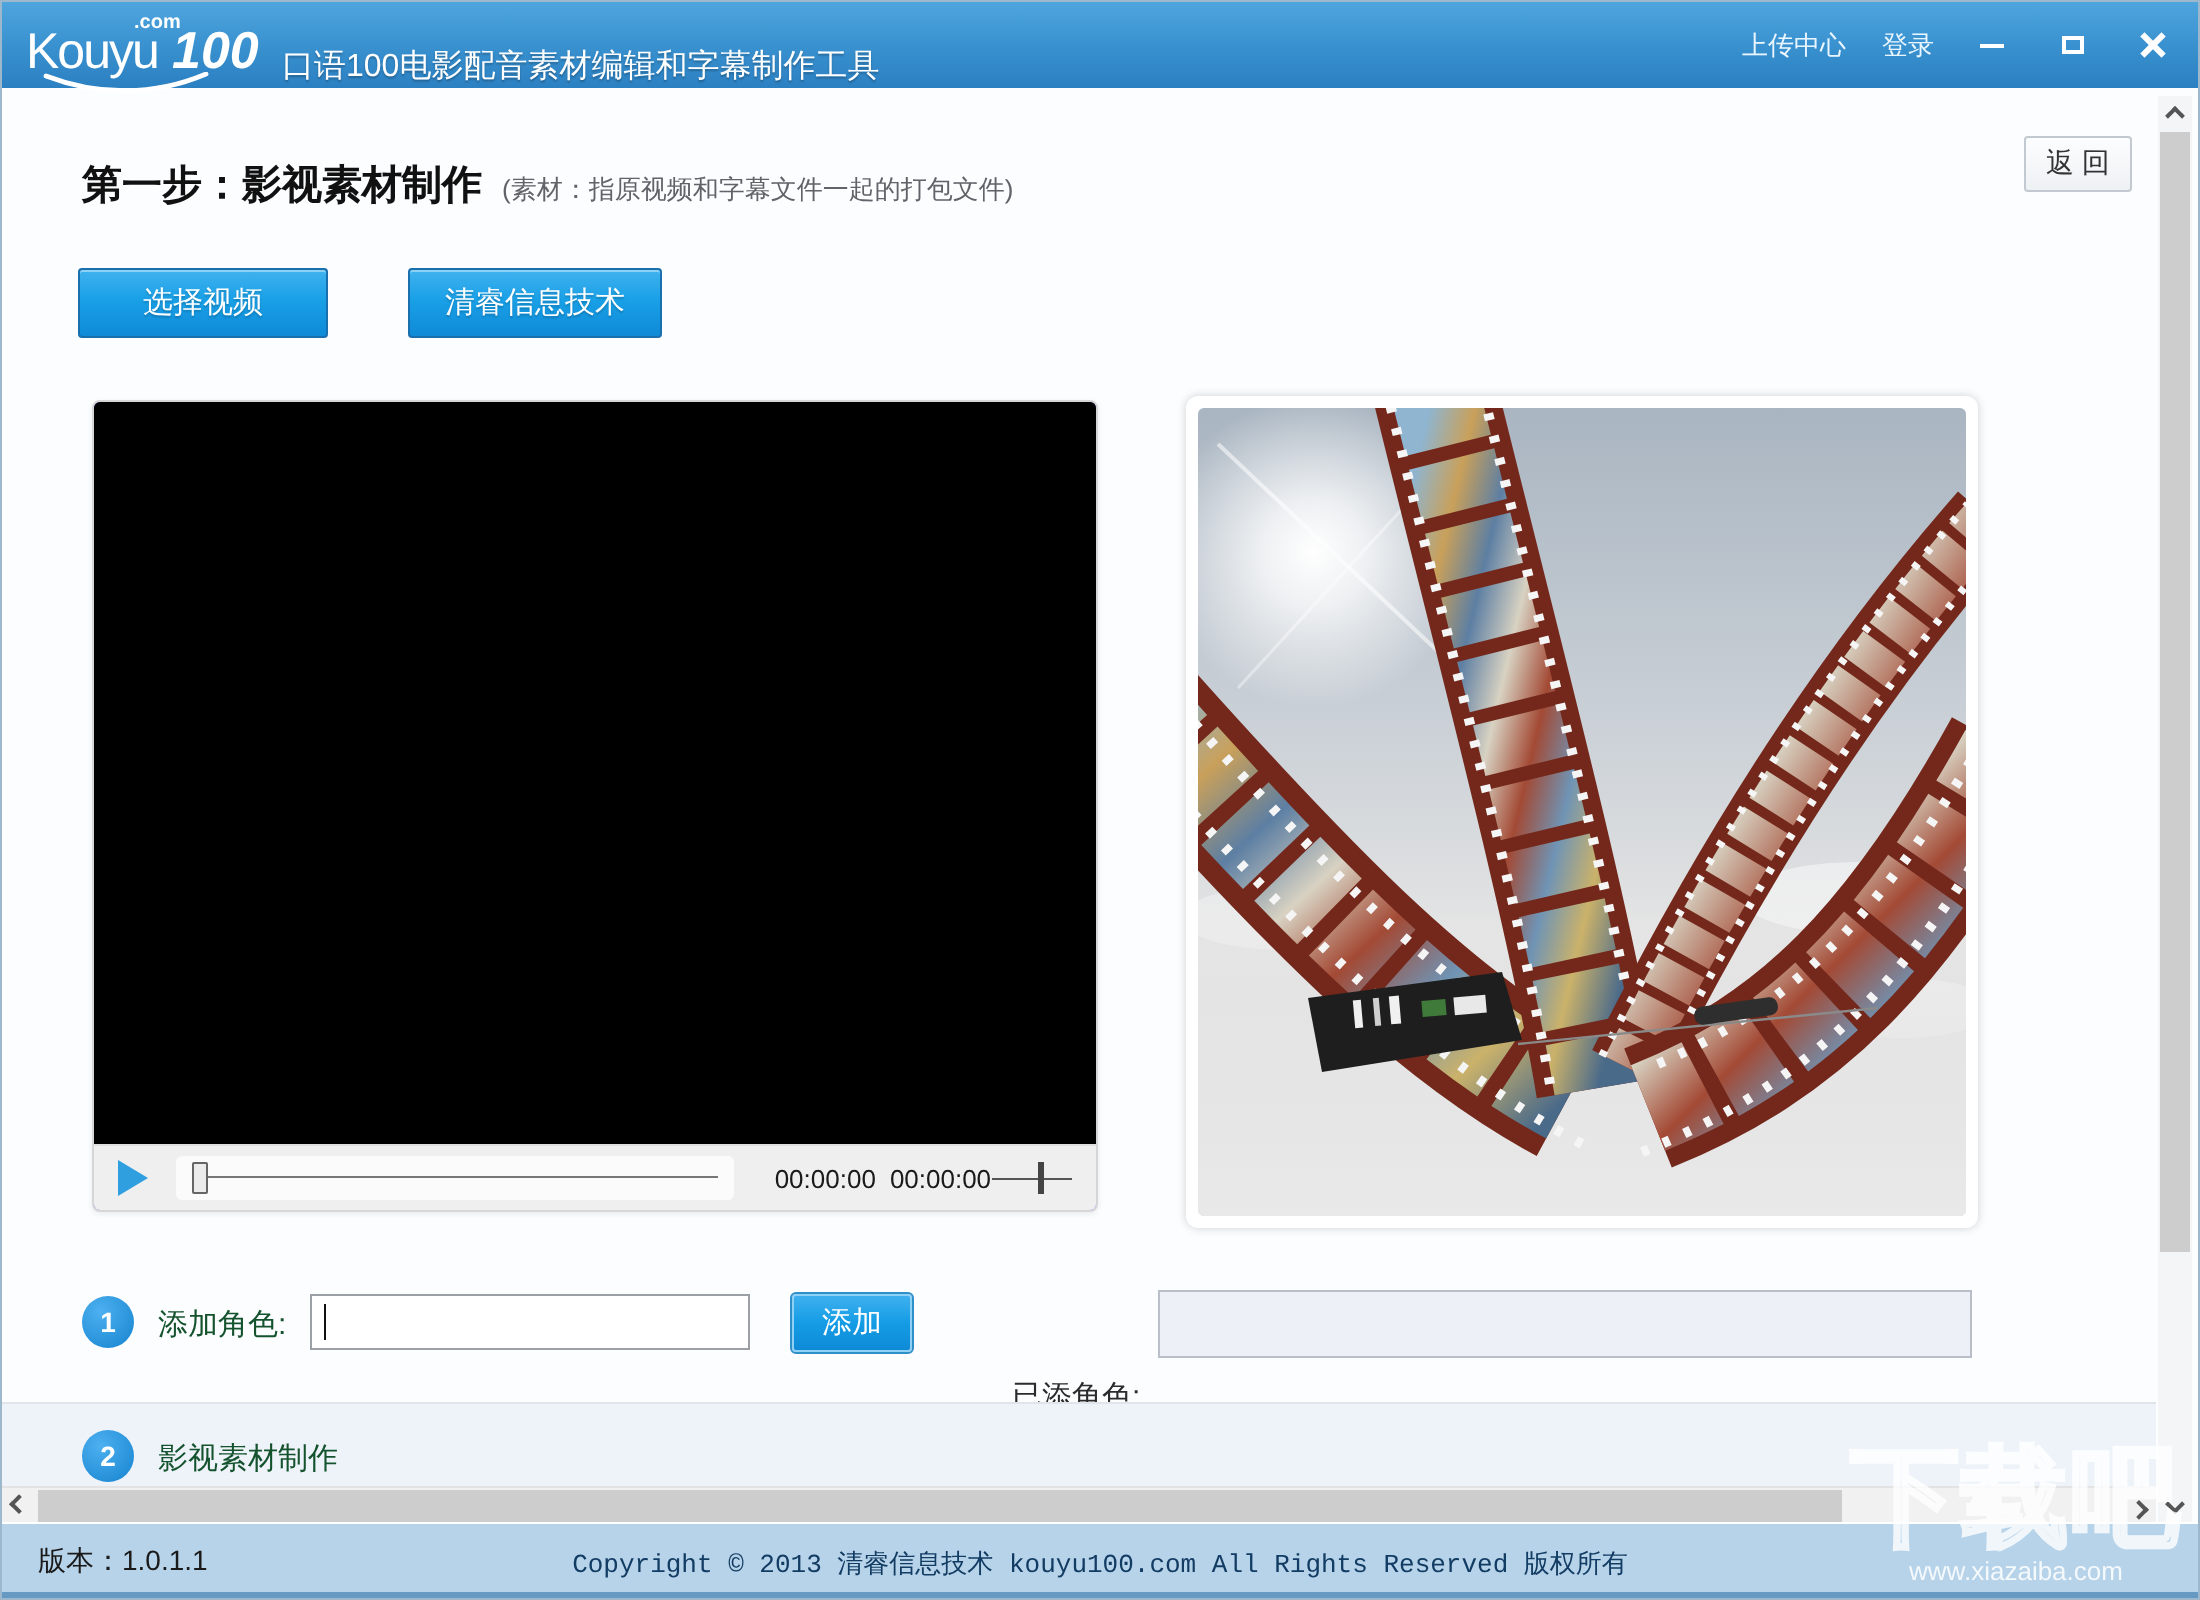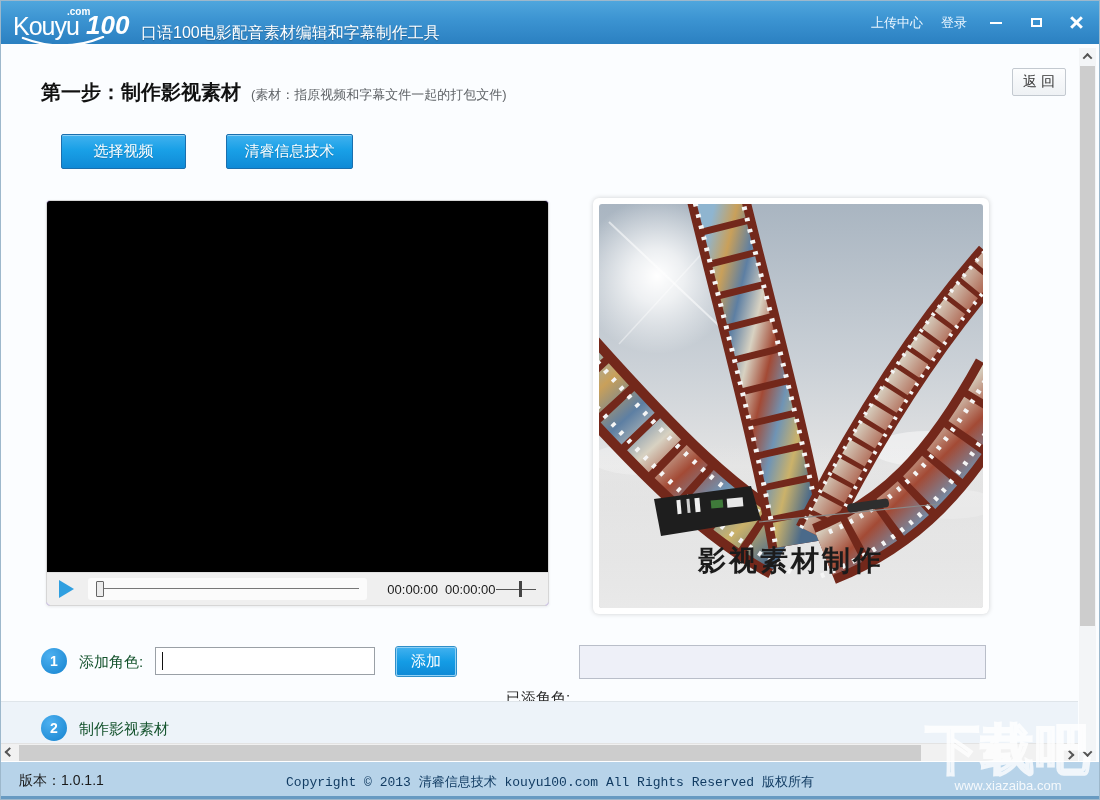--- a/index.html
+++ b/index.html
@@ -35,21 +35,21 @@
   
   .step-title-row { position:absolute; top:78px; left:40px; display:flex; align-items:baseline; gap:10px; }
   .step-title { font-size:20px; font-weight:bold; color:#111; }
   .step-note { font-size:13px; color:#606468; }
 
   
   .btn-blue { position:absolute; top:133px; height:35px;
     background:linear-gradient(180deg,#41b2ef 0%,#19a0e7 45%,#0f8ad6 100%);
     border:1px solid #1a6fae; border-radius:2px; box-shadow:inset 0 1px 0 rgba(255,255,255,.4);
     color:#fff; font-size:15px; text-shadow:0 1px 1px rgba(0,0,0,.2);
-    display:flex; align-items:center; justify-content:center; cursor:pointer;margin-left:22px; }
+    display:flex; align-items:center; justify-content:center; cursor:pointer; }
   .btn-select-video { left:38px; width:125px; }
   .btn-select-material { left:203px; width:127px; }
 
   
   .player { position:absolute; left:45px; top:199px; width:503px; height:406px;
     background:#8b5cf6; border:1px solid #d6d6d6; border-radius:4px; overflow:hidden;
     box-shadow:0 1px 3px rgba(0,0,0,.08); }
   .video-screen { position:absolute; top:0; left:0; width:100%; height:373px; background:#000; }
   .player-controls { position:absolute; bottom:0; left:0; width:100%; height:33px; background:#efefef;
     border-top:1px solid #e0e0e0; display:flex; align-items:center; padding:0 8px; }
@@ -151,21 +151,21 @@
         </span>
       <span class="win-btn">
           <span class="ico-close"></span>
         </span>
     </div>
   </div>
 
   <div class="back-btn">返 回</div>
 
   <div class="step-title-row">
-    <span class="step-title">第一步：制作影视素材</span>
+    <span class="step-title">第一步：影视素材制作</span>
     <span class="step-note">(素材：指原视频和字幕文件一起的打包文件)</span>
   </div>
 
   <div class="btn-blue btn-select-video">选择视频</div>
   <div class="btn-blue btn-select-material">清睿信息技术</div>
 
   <div class="player">
     <div class="video-screen"></div>
     <div class="player-controls">
       <div class="play-icon"></div>
@@ -255,38 +255,37 @@
 
         <polygon points="55,295 152,282 162,316 62,332" fill="#1e1e1e"></polygon>
         <rect x="78" y="296" width="4" height="14" fill="#f0f0f0" transform="rotate(-5 80 303)"></rect>
         <rect x="88" y="295" width="3" height="14" fill="#cfcfcf" transform="rotate(-5 89 302)"></rect>
         <rect x="96" y="294" width="5" height="14" fill="#f0f0f0" transform="rotate(-5 98 301)"></rect>
         <rect x="112" y="296" width="12" height="8" fill="#3f7a3a" transform="rotate(-5 118 300)"></rect>
         <rect x="128" y="294" width="16" height="9" fill="#e8e8e8" transform="rotate(-5 136 298)"></rect>
         <line x1="160" y1="318" x2="340" y2="300" stroke="#8a8a8a" stroke-width="1.2"></line>
         <rect x="248" y="297" width="42" height="9" rx="4" fill="#2e2e2e" transform="rotate(-8 269 301)"></rect>
       </svg>
-      <div class="preview-caption">影视素材制作</div>
     </div>
   </div>
 
   <div class="step-badge badge-1">1</div>
   <div class="label-blue lbl-add-role">添加角色:</div>
   <div class="role-input-wrap">
     <input class="role-input" type="text" value="" style="">
     <div class="caret"></div>
   </div>
   <div class="btn-add">添加</div>
   <div class="lbl-added">已添角色:</div>
   <div class="added-field"></div>
 
   <div class="divider"></div>
   <div class="step2-band"></div>
   <div class="step-badge badge-2">2</div>
-  <div class="label-blue lbl-step2">制作影视素材</div>
+  <div class="label-blue lbl-step2">影视素材制作</div>
 
   <div class="hscroll">
     <div class="hs-btn hs-left">
         <span class="chev chev-left"></span>
       </div>
     <div class="hscroll-thumb"></div>
     <div class="hs-btn hs-right">
         <span class="chev chev-right"></span>
       </div>
   </div>

